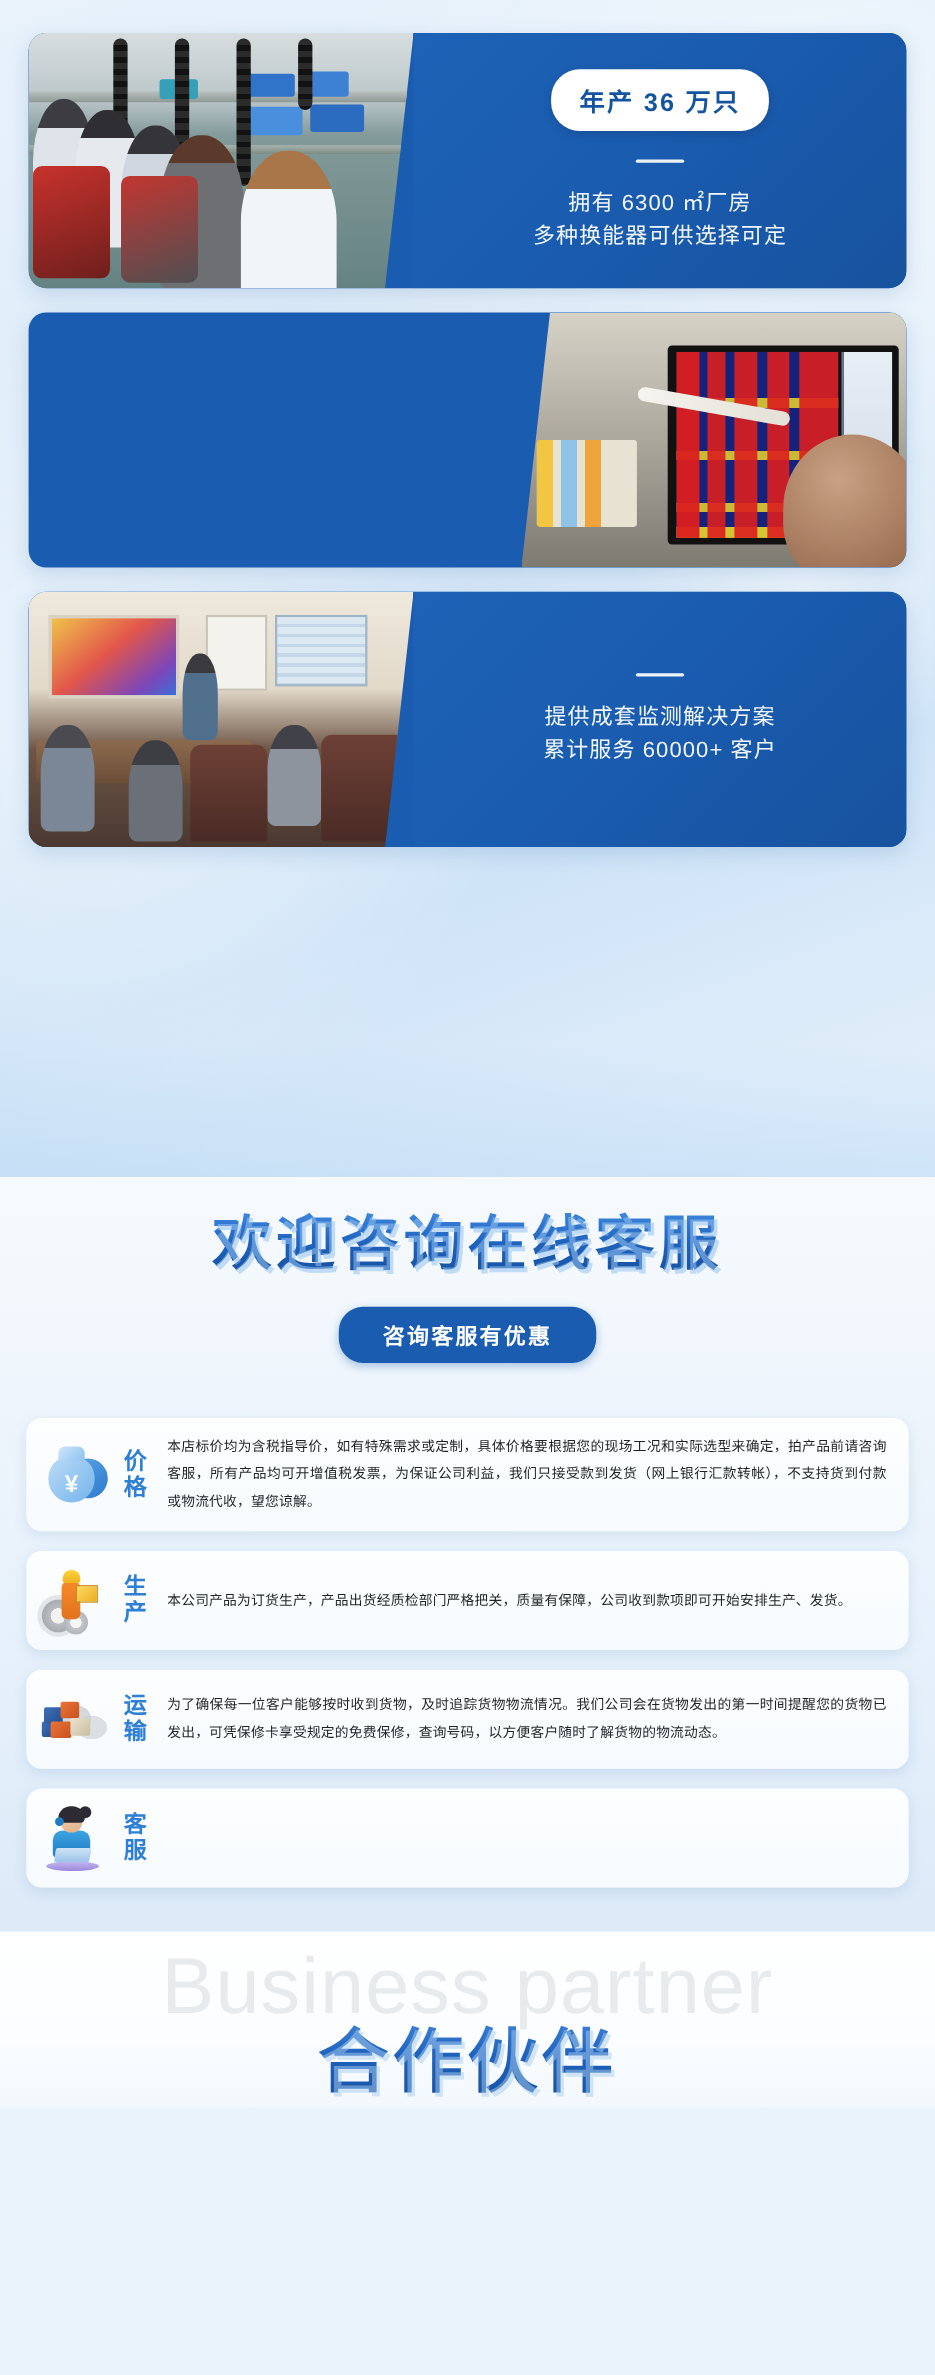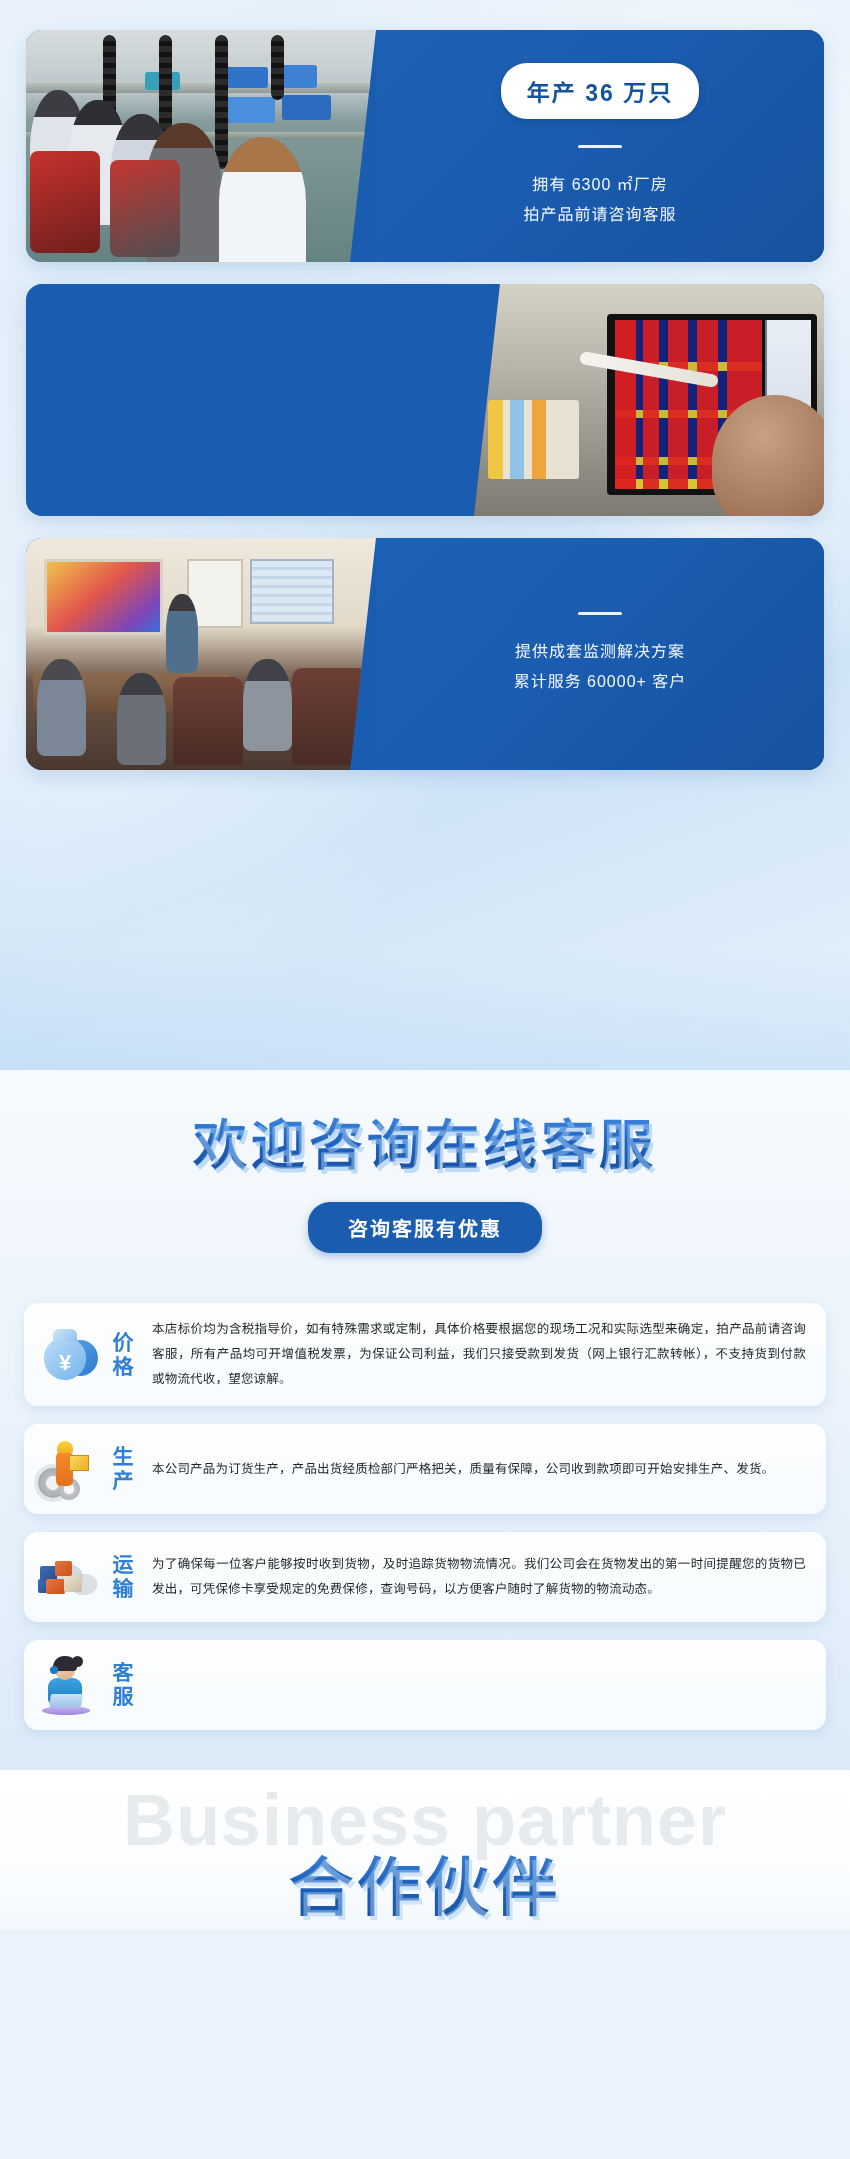--- a/index.html
+++ b/index.html
@@ -96,21 +96,21 @@
   }
   .fc-rule {
     width: 44px;
     height: 3px;
     background: #ffffff;
     opacity: .92;
     margin-bottom: 22px;
     border-radius: 2px;
   }
   .fc-desc {
-    font-size: 16px;
+    font-size: 20px;
     line-height: 30px;
     letter-spacing: 1px;
     font-weight: 500;
     color: #f2f7fd;
     white-space: nowrap;
   }
 
   
   .scene-factory {
     background:
@@ -197,21 +197,21 @@
     background:linear-gradient(180deg,#6d4036,#4a2b25);
   }
   .scene-meeting .person-m {
     position:absolute; border-radius:46% 46% 8px 8px;
   }
 
   
   .consult-section {
     position: relative;
     width: 850px;
-    padding: 44px 0 26px 0;
+    padding: 30px 0 26px 0;
     background: linear-gradient(180deg, #f6fafe 0%, #f3f8fd 55%, #eef5fc 100%);
     text-align: center;
   }
   .consult-title {
     font-size: 54px;
     font-weight: 900;
     letter-spacing: 4px;
     color: #1f62bd;
     background: linear-gradient(180deg, #3f88df 0%, #1f62bd 48%, #164f9d 100%);
     -webkit-background-clip: text;
@@ -378,21 +378,21 @@
     width: 850px;
     height: 160px;
     background: linear-gradient(180deg, #ffffff 0%, #fbfdff 60%, #f2f8fd 100%);
     text-align: center;
     overflow: hidden;
   }
   .partner-bg-text {
     position: absolute;
     top: 14px; left: 0; right: 0;
     font-size: 72px;
-    font-weight: 700;
+    font-weight: 400;
     color: #e8ebee;
     letter-spacing: 1px;
     line-height: 1;
     user-select: none;
   }
   .partner-title {
     position: absolute;
     top: 66px; left: 0; right: 0;
     font-size: 64px;
     font-weight: 900;
@@ -430,21 +430,21 @@
         <div class="person" style="left:34%;top:40%;width:22%;height:60%;background:linear-gradient(180deg,#5b3a2c 0 18%,#6e6f72 18% 100%);"></div>
         <div class="person" style="left:55%;top:46%;width:25%;height:58%;background:linear-gradient(180deg,#a9764a 0 26%,#f2f5f8 26% 100%);"></div>
         <div class="bin" style="left:1%;top:52%;width:20%;height:44%;background:linear-gradient(160deg,#c7322d,#6e1f1c);border-radius:8px;"></div>
         <div class="bin" style="left:24%;top:56%;width:20%;height:42%;background:linear-gradient(160deg,#c33630,#4f4f52);border-radius:8px;"></div>
       </div>
     </div>
     <div class="fc-panel">
       <div class="fc-badge">年产 36 万只</div>
       <div class="fc-rule"></div>
       <div class="fc-desc">拥有 6300 ㎡厂房</div>
-      <div class="fc-desc">拍产品前请咨询客服</div>
+      <div class="fc-desc">多种换能器可供选择可定</div>
     </div>
   </div>
 
   <div class="feature-card img-right">
     <div class="fc-photo">
       <div class="photo-inner scene-desk">
         <div class="monitor">
           <div class="pcb"></div>
           <div class="sidepanel"></div>
         </div>

